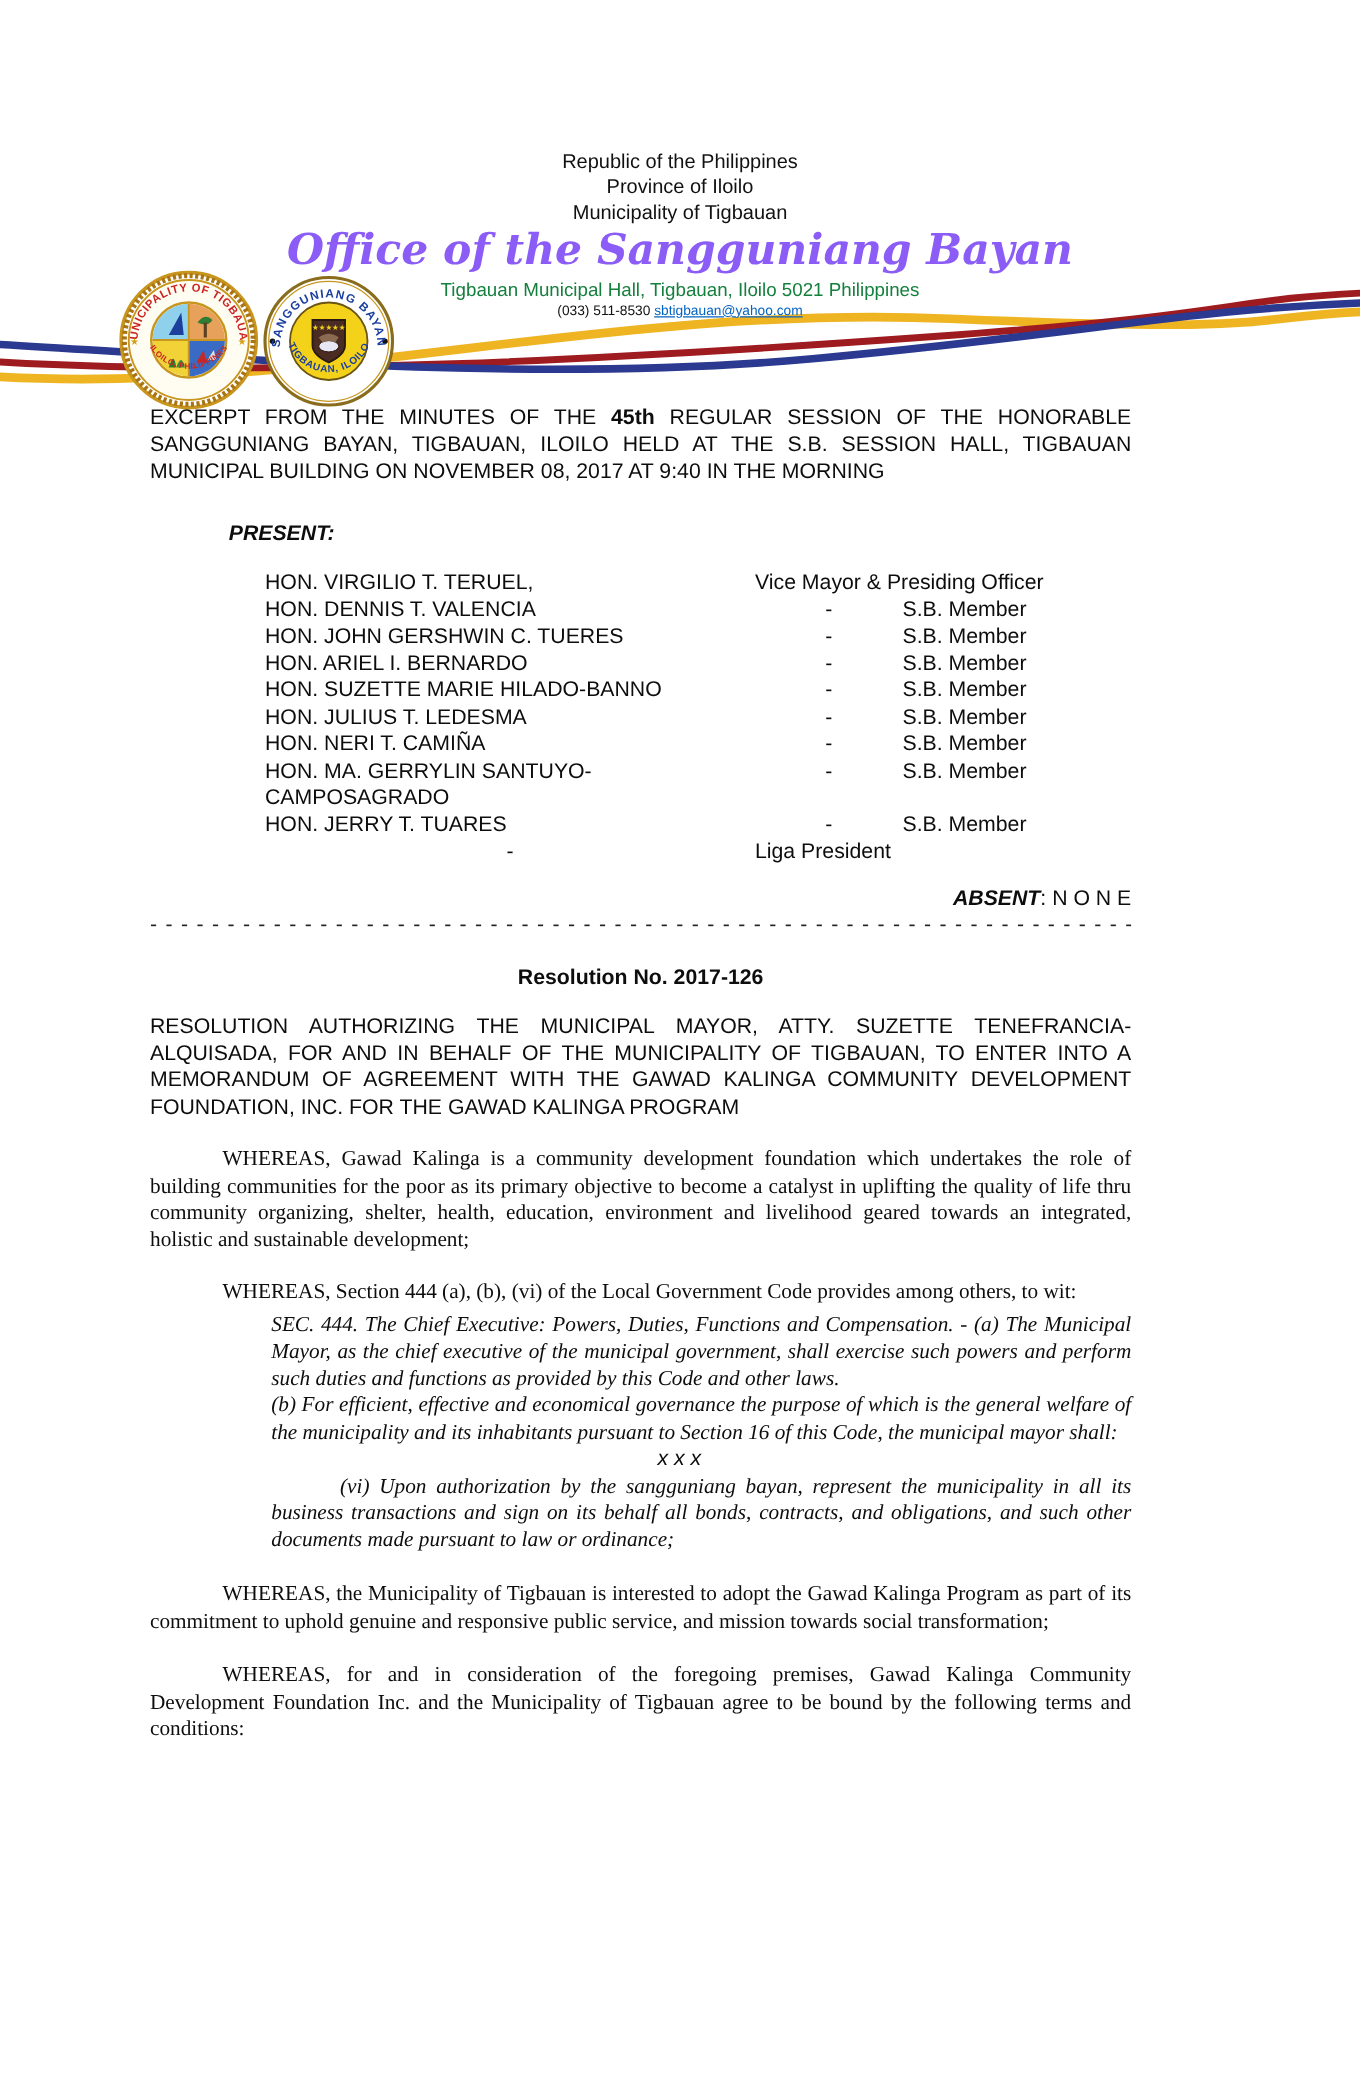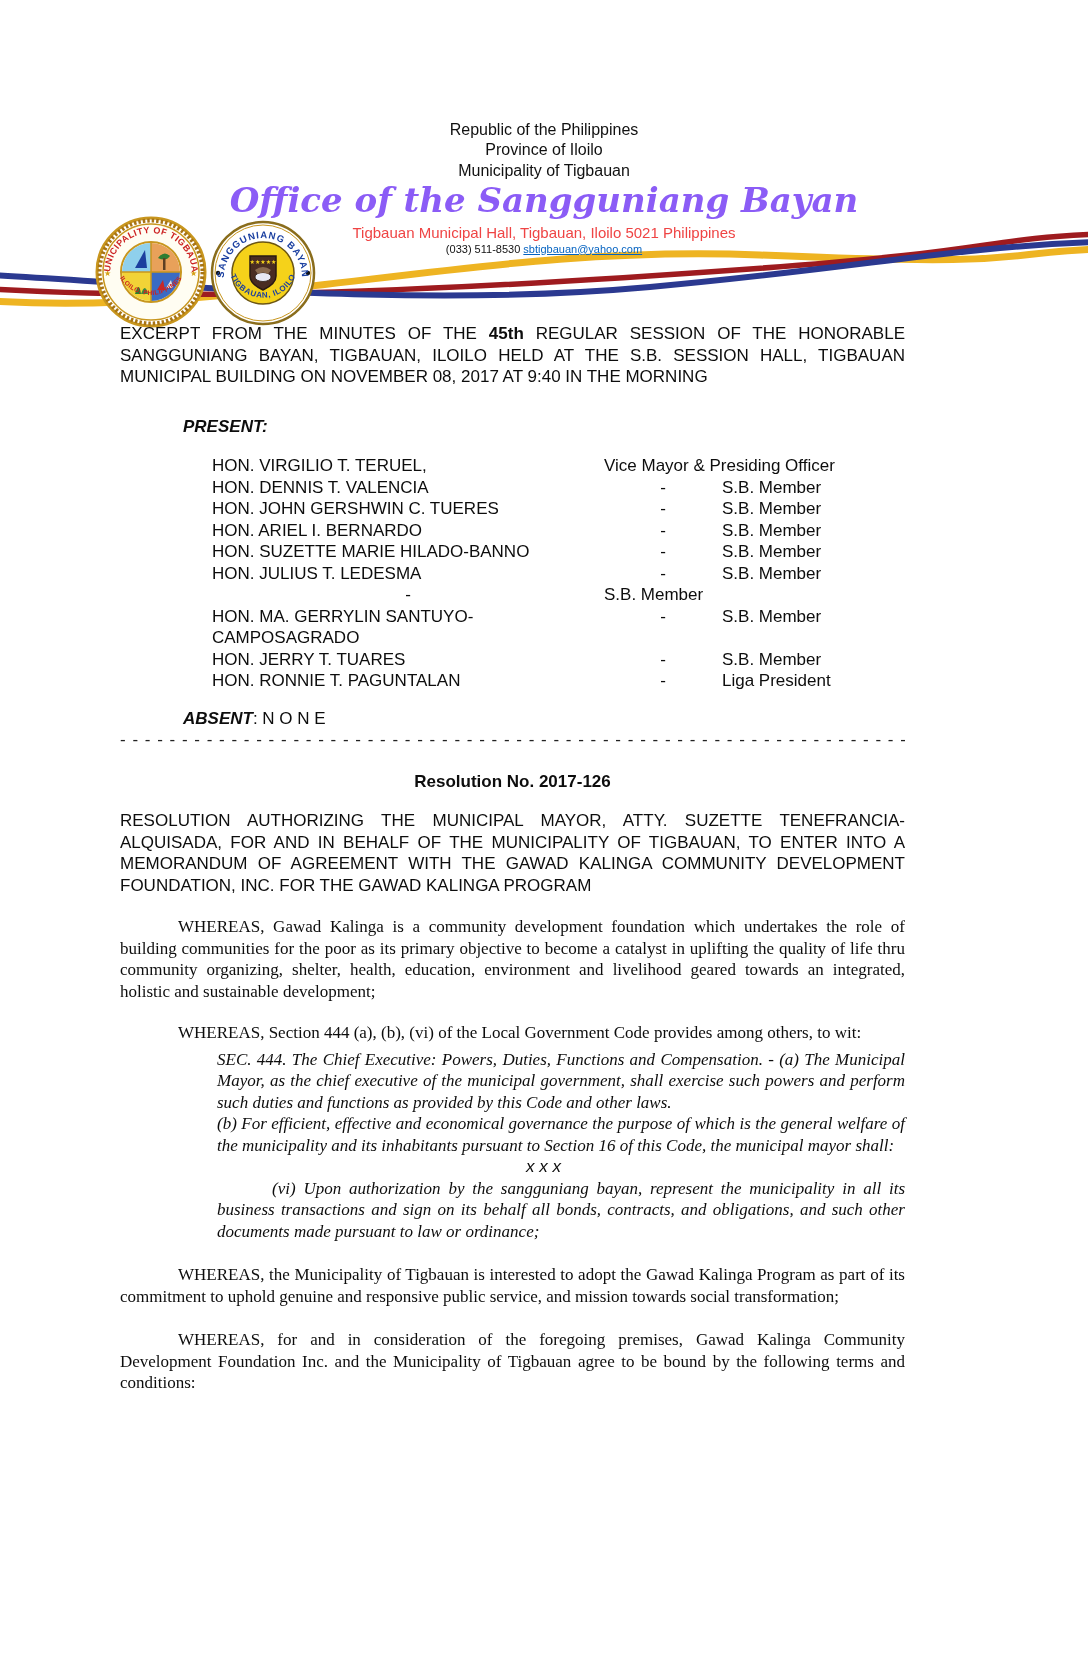--- a/index.html
+++ b/index.html
@@ -16,21 +16,21 @@
     position:absolute;top:120px;left:0;width:100%;
     text-align:center;line-height:1.28;
   }
   .lh-small{font-size:16px;color:#111;}
   .lh-office{
     font-family:"DejaVu Serif", serif;
     font-style:italic;font-weight:bold;
     font-size:34px;color:#8b5cf6;line-height:1.15;
     letter-spacing:0px;
   }
-  .lh-addr{font-size:15px;color:#ef4444;margin-top:2px;text-align:center;}
+  .lh-addr{font-size:15px;color:#15803d;margin-top:2px;text-align:center;}
   .lh-contact{font-size:11px;color:#111;}
   .lh-email{color:#0563C1;text-decoration:underline;}
   
   .ribbons{position:absolute;left:0;top:225px;width:1088px;height:100px;}
   
   .seal{position:absolute;}
   .seal-left{left:95px;top:216px;}
   .seal-right{left:210px;top:220px;}
   
   .doc{
@@ -40,21 +40,21 @@
   .just{text-align:justify;}
   .excerpt{margin:0 0 28px 0;}
   .present-label,.absent-line{
     margin-left:63px;font-weight:bold;font-style:italic;
   }
   .present-label{margin-bottom:18px;}
   .att-table{margin-left:92px;margin-bottom:16px;}
   .att-row{display:grid;grid-template-columns:392px 118px 1fr;}
   .att-sep{text-align:center;}
   .att-row.first .att-role{grid-column:2 / 4;}
-  .absent-line{margin-bottom:0;}
+  .absent-line{margin-bottom:0;text-align:right;}
   .absent-value{font-weight:normal;font-style:normal;}
   .divider{
     white-space:nowrap;overflow:hidden;width:100%;
     font-size:17px;letter-spacing:1px;color:#222;
   }
   .res-no{text-align:center;font-weight:bold;margin:20px 0 18px 0;}
   .res-title{font-weight:normal;margin-bottom:20px;}
   .para{margin:0 0 20px 0;text-indent:58px;font-family:Liberation Serif, serif;}
   .para:last-child{margin-bottom:0;}
   .quote{
@@ -175,35 +175,35 @@
         <span class="att-name">HON. SUZETTE MARIE HILADO-BANNO</span>
         <span class="att-sep">-</span>
         <span class="att-role">S.B. Member</span>
       </div>
       <div class="att-row">
         <span class="att-name">HON. JULIUS T. LEDESMA</span>
         <span class="att-sep">-</span>
         <span class="att-role">S.B. Member</span>
       </div>
       <div class="att-row">
+        <span class="att-name">HON. NERI T. CAMIÑA</span>
         <span class="att-sep">-</span>
         <span class="att-role">S.B. Member</span>
       </div>
       <div class="att-row">
         <span class="att-name">HON. MA. GERRYLIN SANTUYO-CAMPOSAGRADO</span>
         <span class="att-sep">-</span>
         <span class="att-role">S.B. Member</span>
       </div>
       <div class="att-row">
         <span class="att-name">HON. JERRY T. TUARES</span>
         <span class="att-sep">-</span>
         <span class="att-role">S.B. Member</span>
       </div>
       <div class="att-row">
-        <span class="att-name">HON. RONNIE T. PAGUNTALAN</span>
         <span class="att-sep">-</span>
         <span class="att-role">Liga President</span>
       </div>
     </div>
 
     <div class="absent-line"><span>ABSENT</span><span class="absent-value">:  N O N E</span></div>
 
     <div class="divider">- - - - - - - - - - - - - - - - - - - - - - - - - - - - - - - - - - - - - - - - - - - - - - - - - - - - - - - - - - - - - - - - - - - - - - - - - - - - - - - - - - - - - - - -</div>
 
     <div class="res-no">Resolution No. 2017-126</div>

